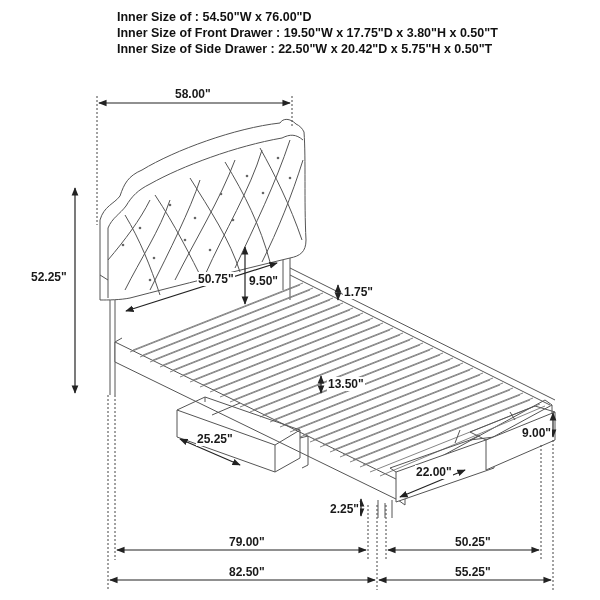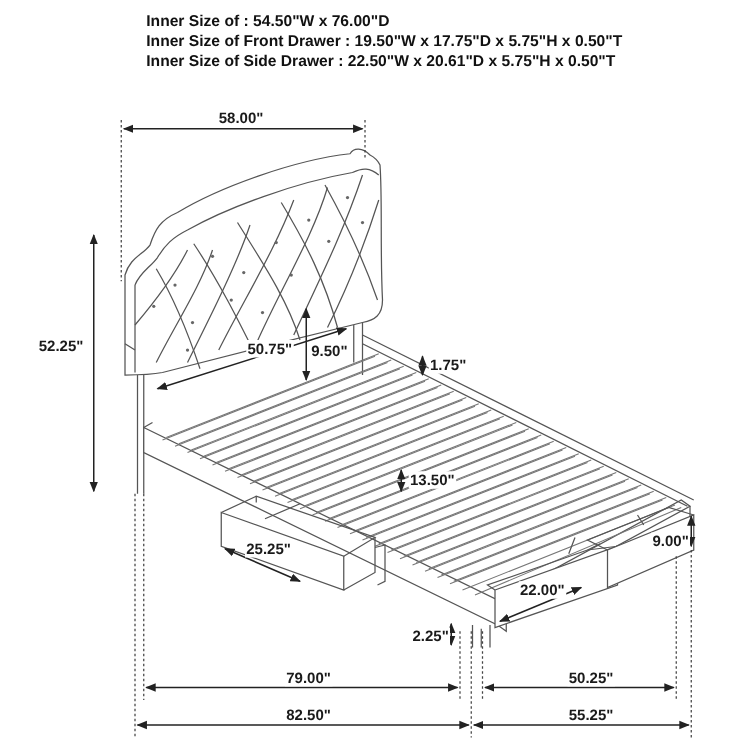--- a/index.html
+++ b/index.html
@@ -13,22 +13,22 @@
     .dash { stroke: #444; stroke-width: 1; stroke-dasharray: 2 2; fill: none; }
     .dim { stroke: #222; stroke-width: 1.2; fill: none; }
     .panel { fill: #fff; stroke: #555; stroke-width: 1; }
     .tuft { fill: #666; }
   </style>
 </head>
 <body>
 
 <div class="spec-block">
   <div class="spec-line">Inner Size of : 54.50"W x 76.00"D</div>
-  <div class="spec-line">Inner Size of Front Drawer : 19.50"W x 17.75"D x 5.75"H x 0.50"T</div>
-  <div class="spec-line">Inner Size of Side Drawer : 22.50"W x 20.61"D x 5.75"H x 0.50"T</div>
+  <div class="spec-line">Inner Size of Front Drawer : 19.50"W x 17.75"D x 3.80"H x 0.50"T</div>
+  <div class="spec-line">Inner Size of Side Drawer : 22.50"W x 20.42"D x 5.75"H x 0.50"T</div>
 </div>
 
 <svg class="drawing" width="600" height="600" viewBox="0 0 600 600">
   <defs>
     <marker id="ah" viewBox="0 0 10 10" refX="9" refY="5" markerWidth="7" markerHeight="7" orient="auto-start-reverse">
       <path d="M0,1 L10,5 L0,9 z" fill="#222"></path>
     </marker>
   </defs>
 
   <g>

